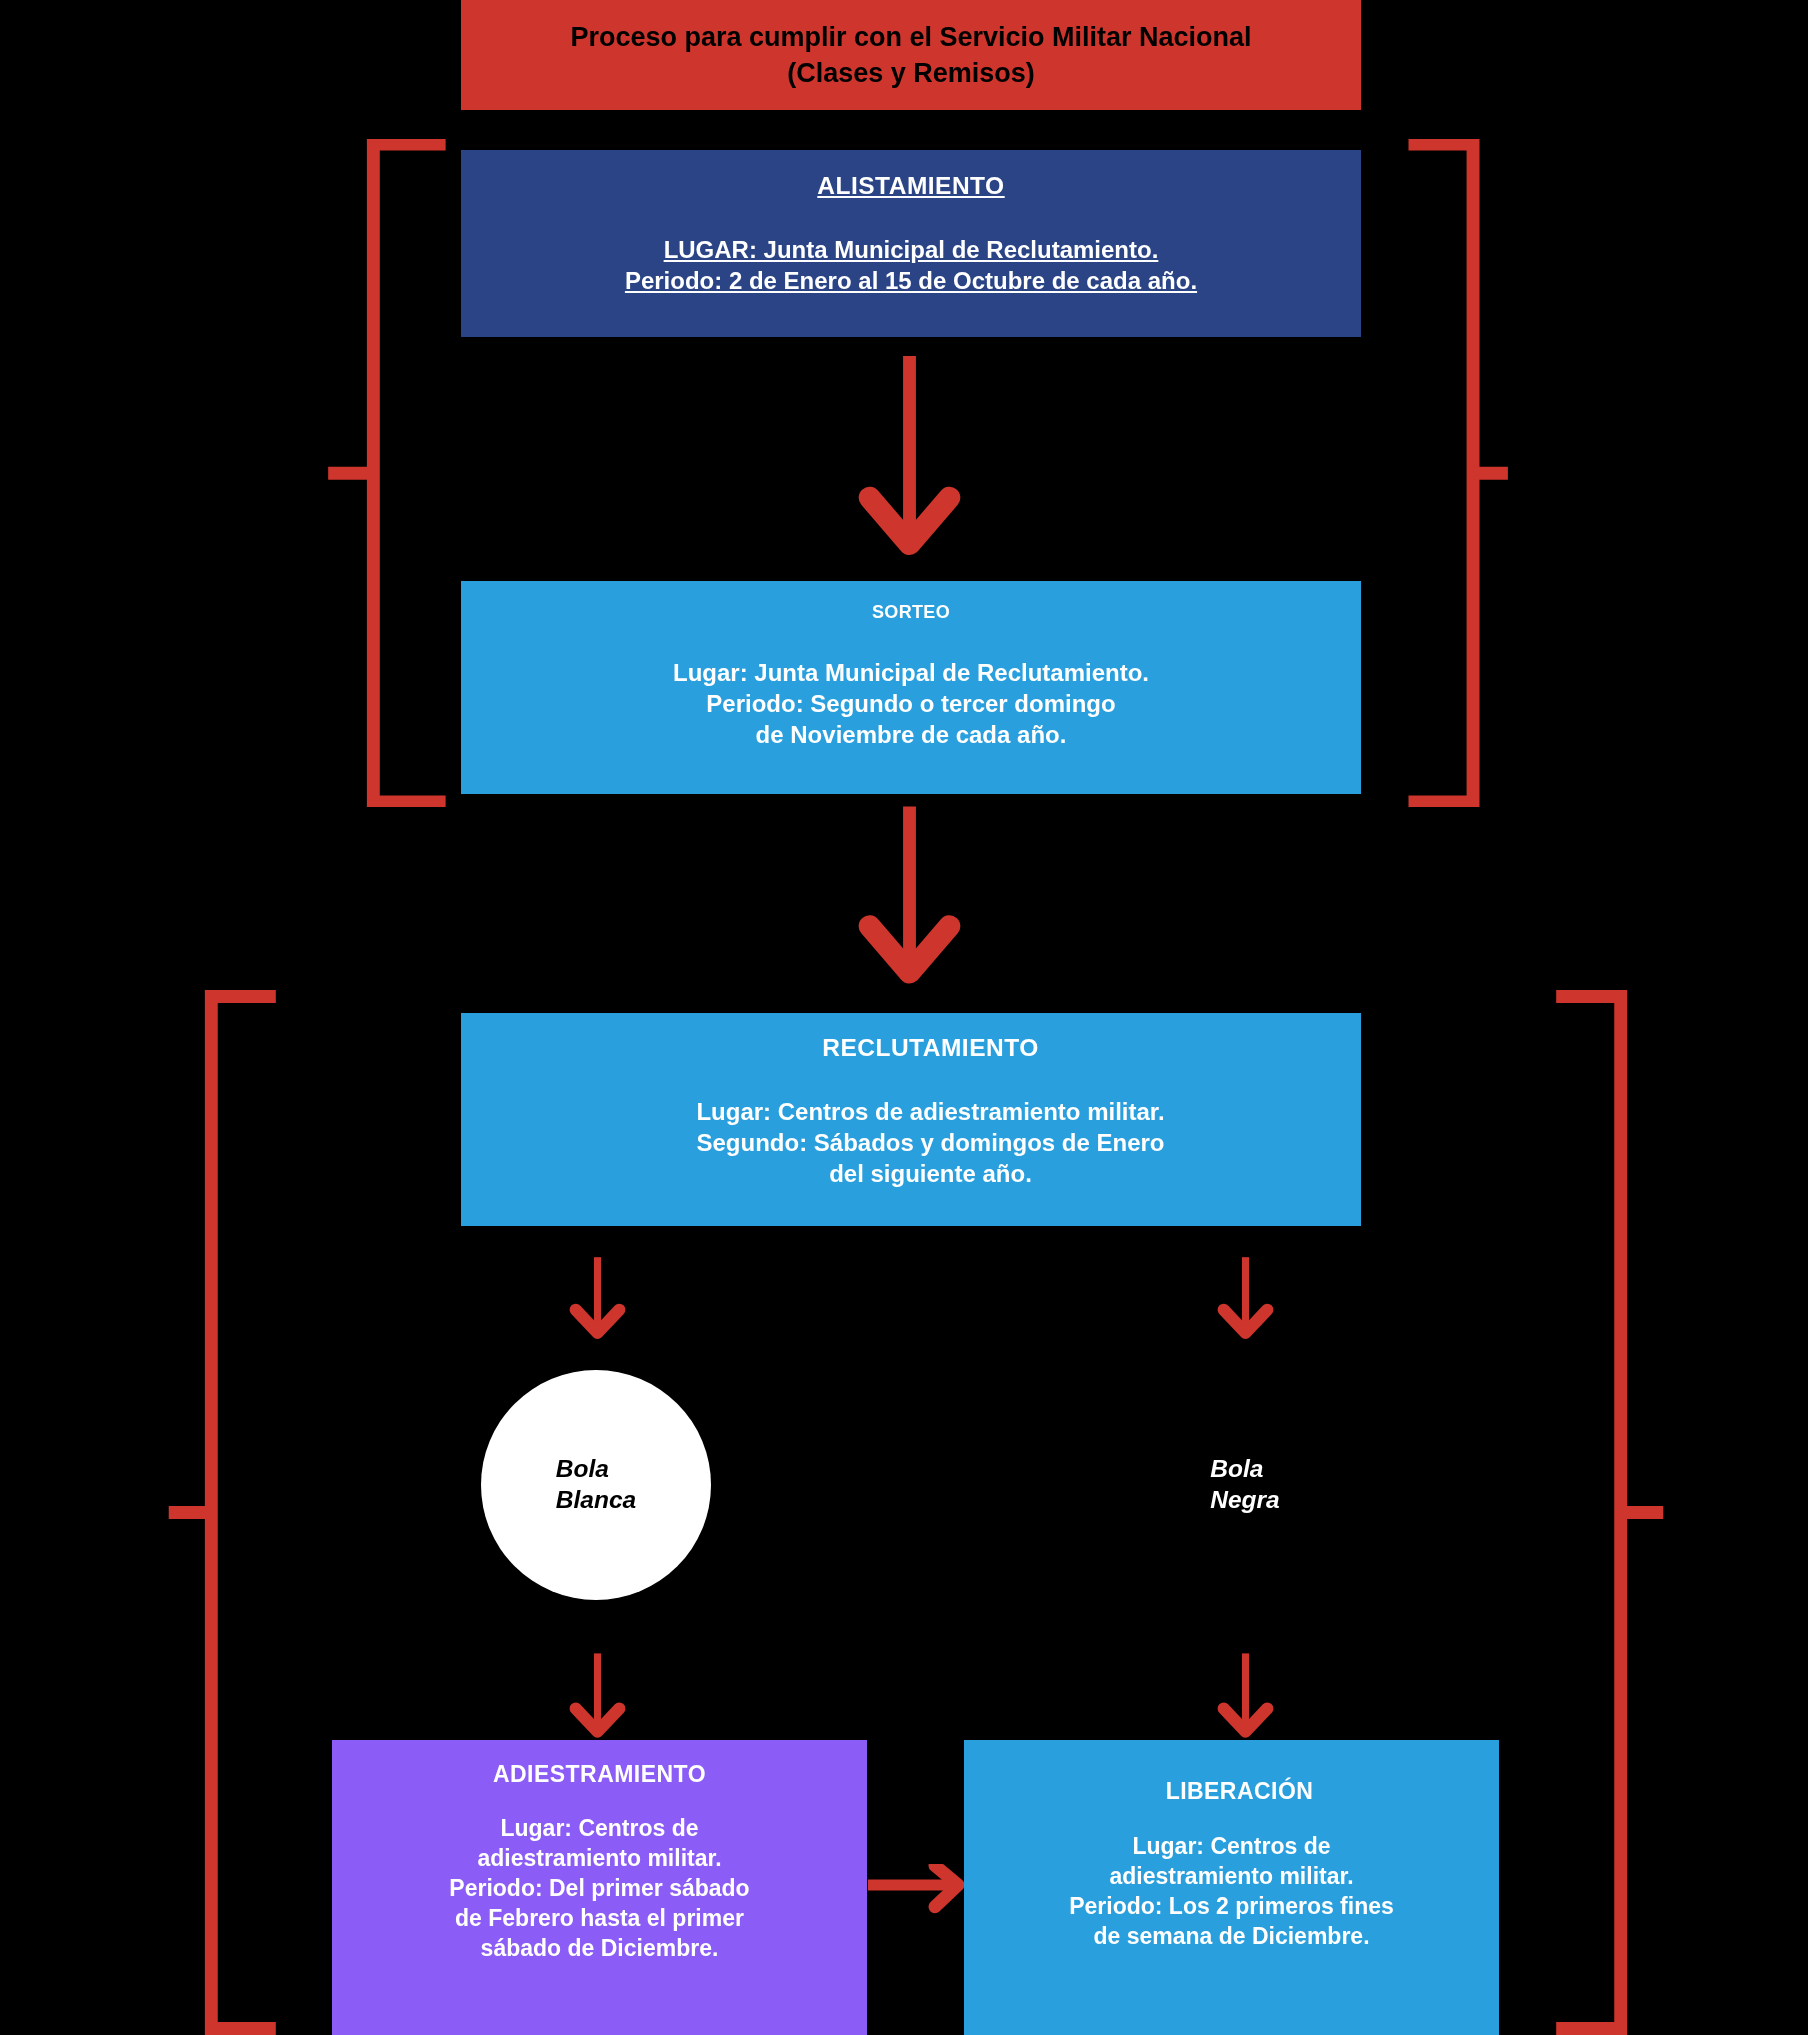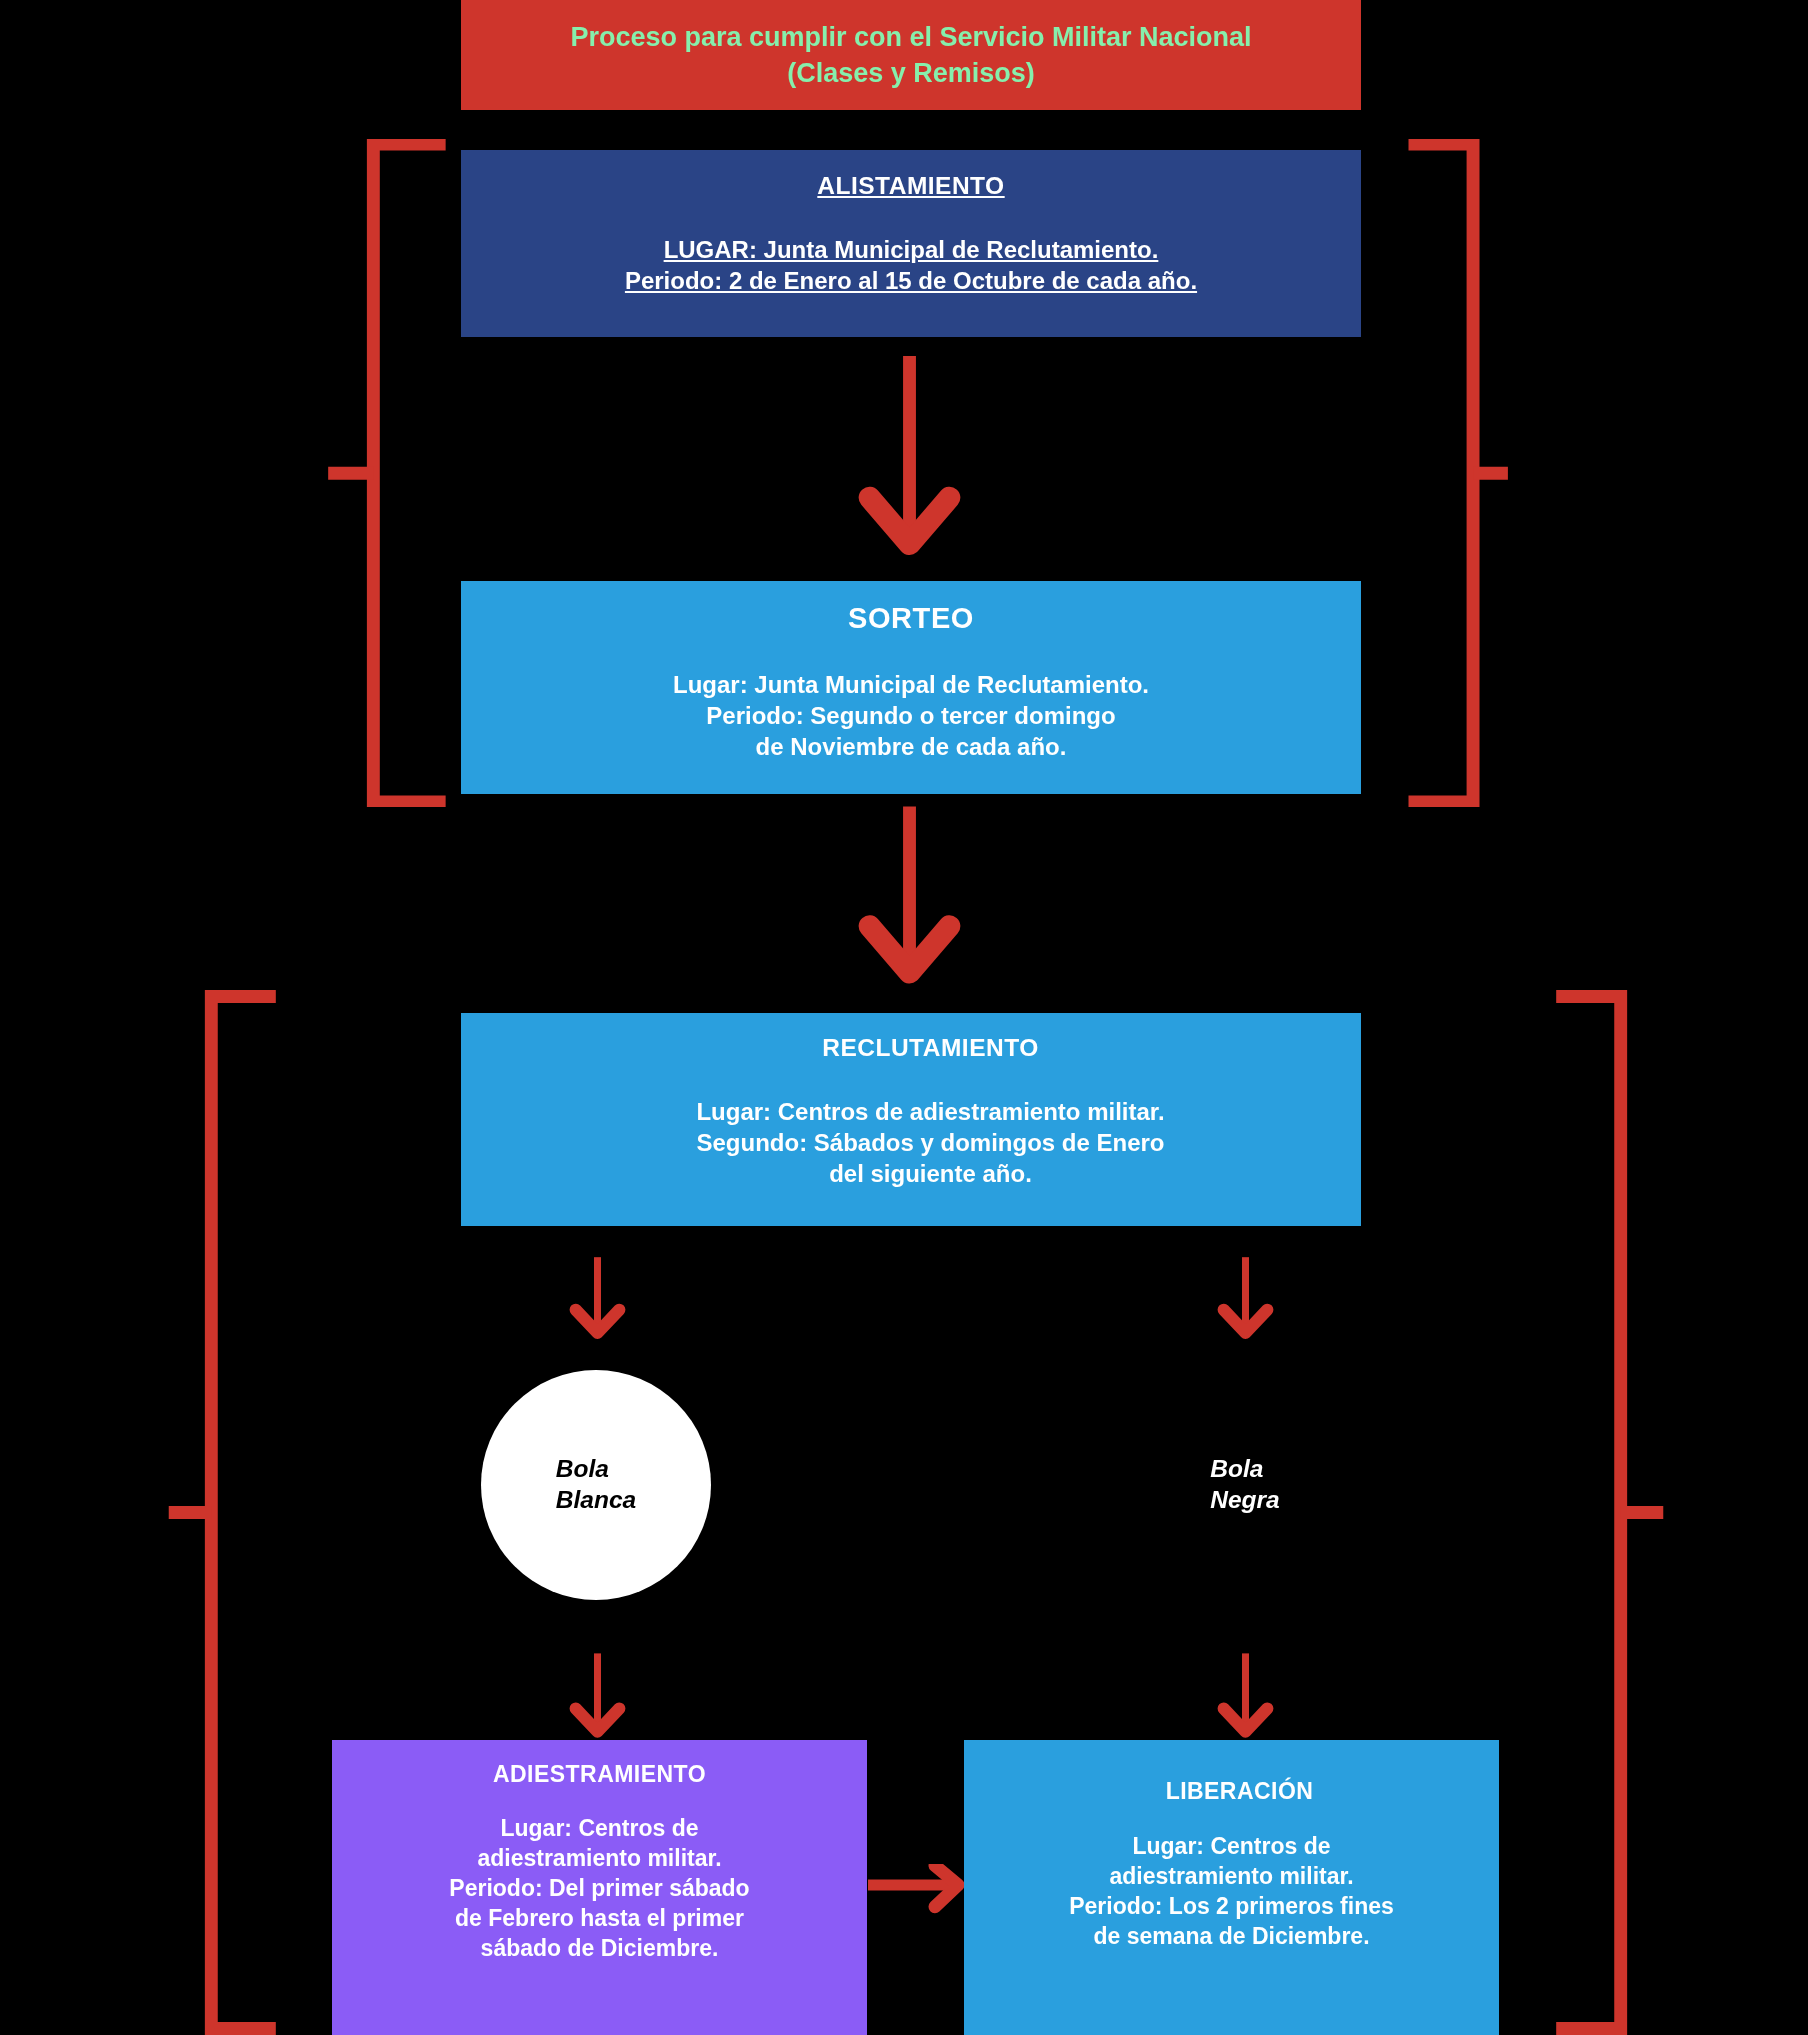--- a/index.html
+++ b/index.html
@@ -37,21 +37,21 @@
   }
 
   
   #title-banner {
     position:absolute;
     left:461px; top:0px;
     width:900px; height:110px;
     background:#CE352C;
     display:flex; align-items:center; justify-content:center;
     text-align:center;
-    color:#86efac;
+    color:#000000;
     font-size:27px;
     font-weight:bold;
     line-height:1.35;
     white-space:pre-line;
     padding:0 19.4px;
   }
 
   
   #node-alistamiento {
     left:461px; top:150px; width:900px; height:187px;
@@ -61,21 +61,21 @@
   }
   #node-alistamiento .node-title { font-size:24.5px; }
   #node-alistamiento .node-body  { font-size:24px; margin-top:34px; }
 
   
   #node-sorteo {
     left:461px; top:581px; width:900px; height:213px;
     background:#2A9FDE;
     padding-top:22px;
   }
-  #node-sorteo .node-title { font-size:29px; }
+  #node-sorteo .node-title { font-size:18px; }
   #node-sorteo .node-body  { font-size:24px; margin-top:34px; }
 
   
   #node-reclutamiento {
     left:461px; top:1013px; width:900px; height:213px;
     background:#2A9FDE;
     padding-top:22px;
     padding-left:39px;
   }
   #node-reclutamiento .node-title { font-size:24.5px; }

